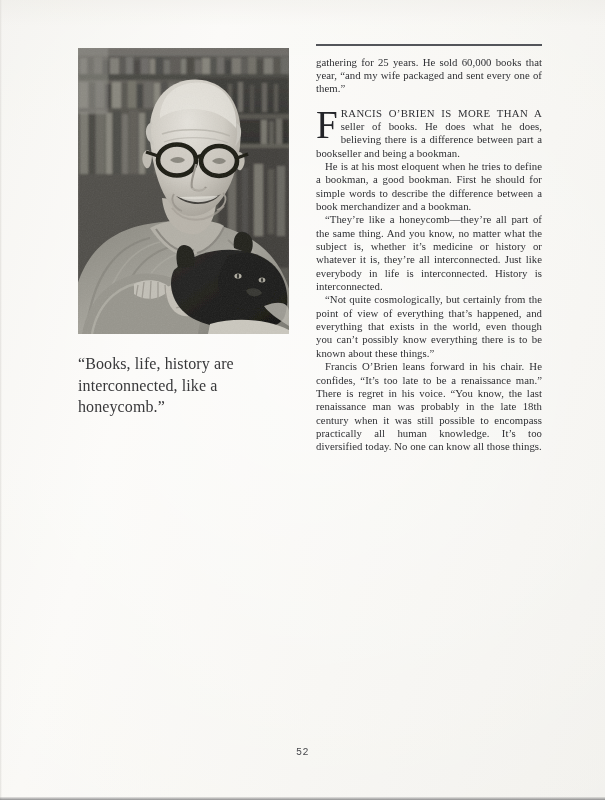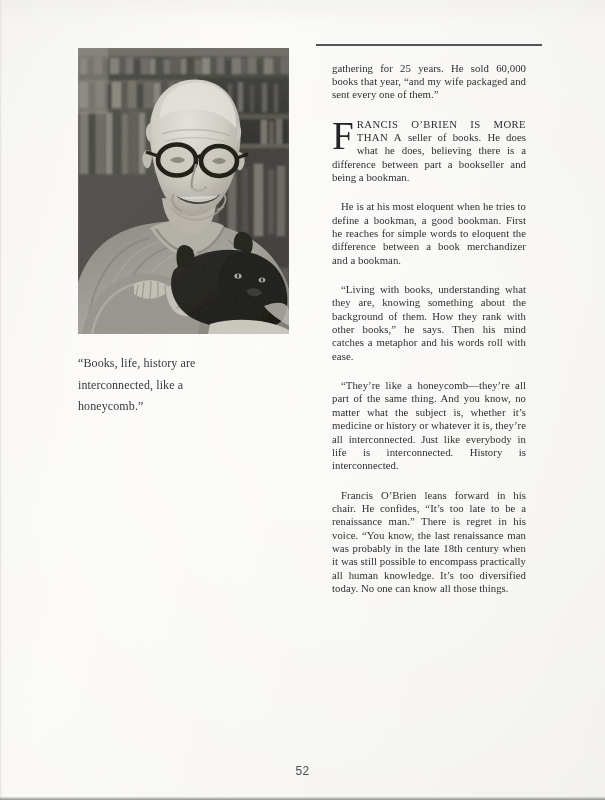--- a/index.html
+++ b/index.html
@@ -70,21 +70,21 @@
     width: 211px;
     height: 286px;
     overflow: hidden;
     background: #6e6c68;
   }
   .photo-frame svg { display: block; }
 
   .pull-quote {
     margin-top: 19px;
     font-family: "Liberation Serif", "DejaVu Serif", serif;
-    font-size: 12px;
+    font-size: 16px;
     line-height: 21.5px;
     color: #38383a;
     letter-spacing: 0.1px;
     white-space: pre-line;
   }
 
   
   .col-right {
     position: absolute;
     left: 316px;
@@ -92,21 +92,21 @@
     width: 226px;
   }
   .col-rule {
     width: 226px;
     height: 1.6px;
     background: #53555a;
     margin-bottom: 10px;
   }
 
   .body-text p {
-    margin: 16px;
+    margin: 0;
     font-family: "Liberation Serif", "DejaVu Serif", serif;
     font-size: 10.75px;
     line-height: 13.35px;
     color: #2e2f33;
     text-align: justify;
     text-indent: 9px;
     -webkit-hyphens: auto;
     hyphens: auto;
     letter-spacing: 0.05px;
   }
@@ -129,24 +129,24 @@
   .dropcap-para .smallcaps {
     font-variant: small-caps;
     letter-spacing: 0.35px;
   }
 
   
   .folio {
     position: absolute;
     left: 0;
     right: 0;
-    top: 764px;
+    top: 747px;
     text-align: center;
-    font-family: Liberation Sans, sans-serif;
-    font-size: 12px;
+    font-family: Liberation Mono, monospace;
+    font-size: 10px;
     color: #4a4b4f;
     letter-spacing: 0.4px;
   }
 </style>
 </head>
 <body>
 
 <div class="page">
   <div class="scan-edge-left"></div>
 
@@ -383,23 +383,23 @@
       <div class="col-rule"></div>
 
       <div class="body-text">
 
         <p class="no-indent">gathering for 25 years. He sold 60,000 books that year, “and my wife packaged and sent every one of them.”</p>
 
         <p class="no-indent gap dropcap-para">
           <span class="dropcap">F</span><span class="smallcaps">RANCIS O’BRIEN IS MORE THAN A</span><span> seller of books. He does what he does, believing there is a difference between part a bookseller and being a bookman.</span>
         </p>
 
-        <p>He is at his most eloquent when he tries to define a bookman, a good bookman. First he reaches for simple words to eloquent the difference between a book merchandizer and a bookman.</p>
-        <p>“Living with books, understanding what they are, knowing something about the background of them. How they rank with other books,” he says. Then his mind catches a metaphor and his words roll with ease.</p>
+        <p>He is at his most eloquent when he tries to define a bookman, a good bookman. First he should for simple words to describe the difference between a book merchandizer and a bookman.</p>
         <p>“They’re like a honeycomb—they’re all part of the same thing. And you know, no matter what the subject is, whether it’s medicine or history or whatever it is, they’re all interconnected. Just like everybody in life is interconnected. History is interconnected.</p>
+        <p>“Not quite cosmologically, but certainly from the point of view of everything that’s happened, and everything that exists in the world, even though you can’t possibly know everything there is to be known about these things.”</p>
         <p>Francis O’Brien leans forward in his chair. He confides, “It’s too late to be a renaissance man.” There is regret in his voice. “You know, the last renaissance man was probably in the late 18th century when it was still possible to encompass practically all human knowledge. It’s too diversified today. No one can know all those things.</p>
       </div>
     </div>
 
   </div>
 
   <div class="folio">52</div>
 
   <div class="scan-edge-bottom"></div>
 </div>

